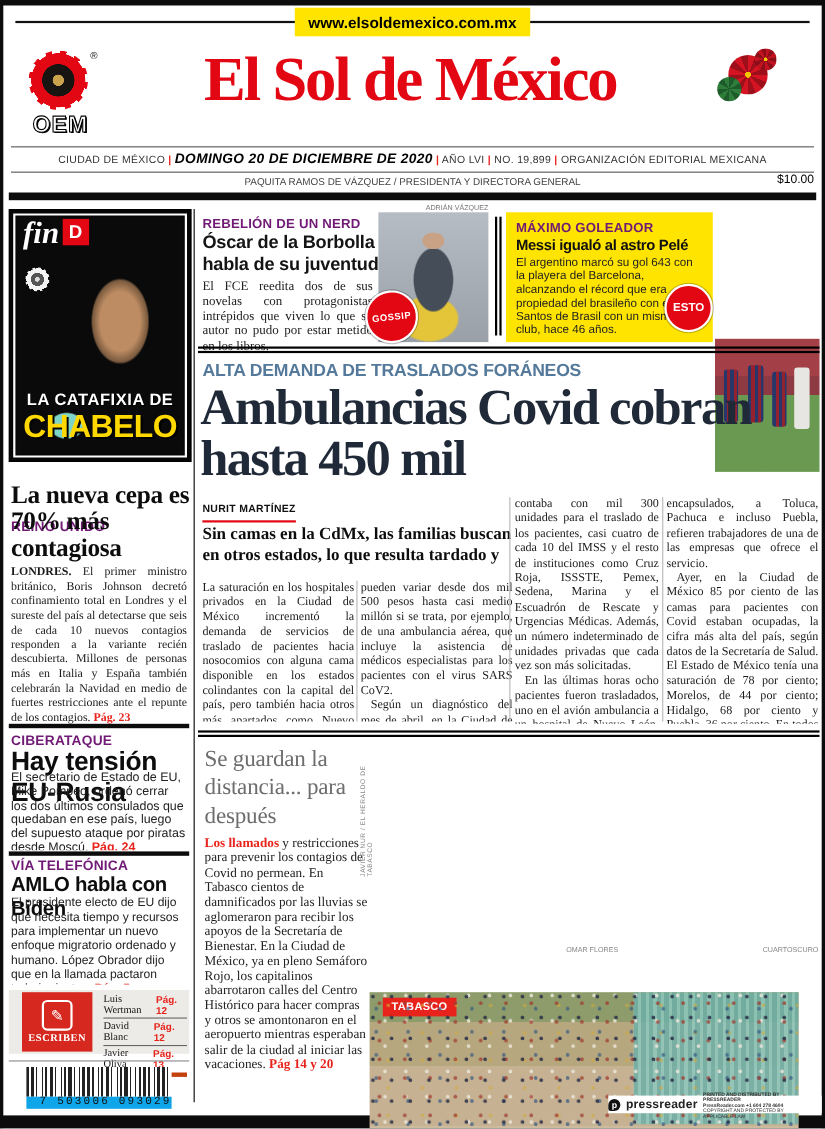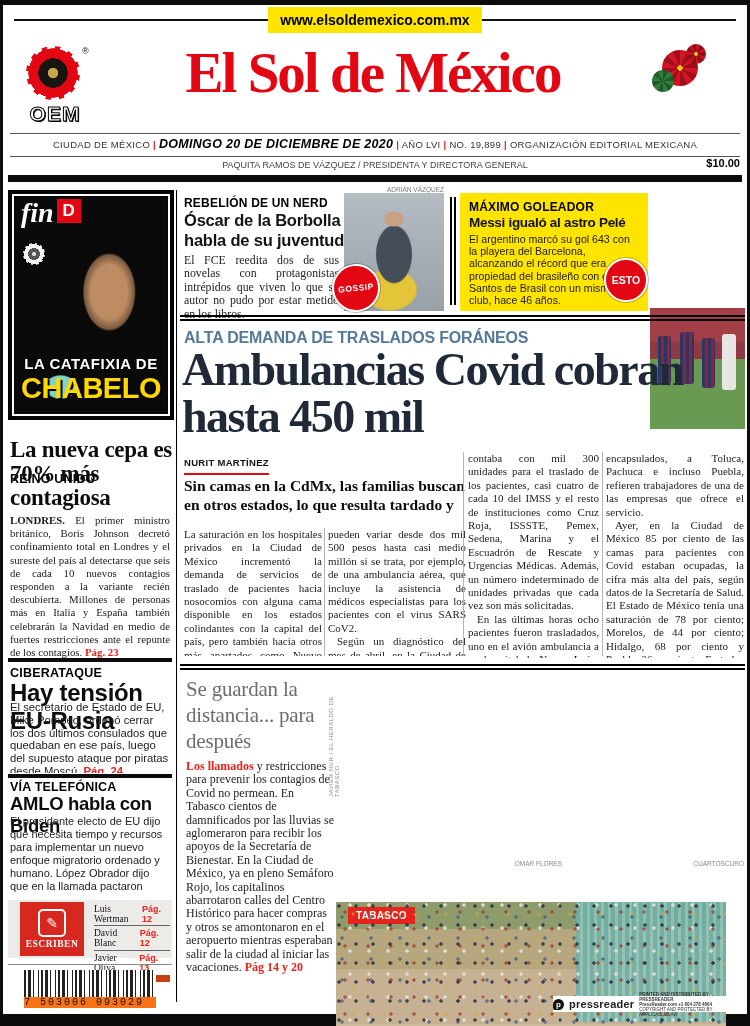--- a/index.html
+++ b/index.html
@@ -2,21 +2,21 @@
 <html><head>
 <meta charset="utf-8">
 <style>
   html,body{margin:0;padding:0;background:#888;}
   .page{position:relative;width:750px;height:1026px;background:#fff;overflow:hidden;
         font-family:"Liberation Sans",sans-serif;color:#111;}
   .abs{position:absolute;}
   .serif{font-family:"Liberation Serif",serif;}
   .mono{font-family:"Liberation Mono",monospace;}
   .just{text-align:justify;}
-  .kicker{font-weight:800;color:#000000;font-size:12.5px;letter-spacing:.2px;}
+  .kicker{font-weight:800;color:#701a75;font-size:12.5px;letter-spacing:.2px;}
   .ref{color:#e8231c;font-weight:700;}
   .hairline{background:#b5b5b5;width:1px;}
   .dblrule{border-top:2px solid #000;border-bottom:2px solid #000;height:2px;}
   .blackbar{background:#0c0c0c;}
   .photo{position:relative;overflow:hidden;}
   .crowd::after{content:"";position:absolute;inset:0;
     background-image:
       radial-gradient(circle at 3px 4px, rgba(40,45,70,.85) 1.4px, transparent 2px),
       radial-gradient(circle at 9px 10px, rgba(160,60,48,.75) 1.4px, transparent 2px),
       radial-gradient(circle at 14px 3px, rgba(235,230,218,.85) 1.4px, transparent 2px),
@@ -77,21 +77,21 @@
     <b style="font-size:12.5px;color:#000;font-style:italic;">DOMINGO 20 DE DICIEMBRE DE 2020</b>
     <span class="ref">|</span>
     <span>AÑO LVI</span>
     <span class="ref">|</span>
     <span>NO. 19,899</span>
     <span class="ref">|</span>
     <span>ORGANIZACIÓN EDITORIAL MEXICANA</span>
   </div>
   <div class="abs" style="left:10px;top:156px;width:730px;height:1px;background:#555;"></div>
   <div class="abs" style="left:10px;top:160px;width:730px;text-align:center;font-size:9px;color:#444;">PAQUITA RAMOS DE VÁZQUEZ / PRESIDENTA Y DIRECTORA GENERAL</div>
-  <div class="abs" style="left:695px;top:157px;width:45px;text-align:right;font-size:11px;font-weight:700;color:#000;">$10.00</div>
+  <div class="abs" style="left:695px;top:157px;width:45px;text-align:right;font-size:11px;font-weight:400;color:#000;">$10.00</div>
   <div class="abs blackbar" style="left:8px;top:175px;width:734px;height:7px;"></div>
 
   <div class="abs" style="left:176px;top:190px;width:1px;height:812px;background:#000;"></div>
 
   <div class="abs" style="left:8px;top:190px;width:164px;height:228px;background:#060606;border:1px solid #000;box-shadow:inset 0 0 0 3px #060606, inset 0 0 0 5px #fff;">
     <div class="abs" style="left:6px;top:6px;width:152px;height:216px;background:
         radial-gradient(ellipse 38px 56px at 62% 44%, #bd8c63 48%, #7a5a3e 66%, rgba(0,0,0,0) 70%),
         radial-gradient(ellipse 17px 10px at 60% 58%, #e9e4d8 55%, rgba(0,0,0,0) 60%),
         radial-gradient(ellipse 26px 20px at 30% 88%, #7fd4c8 55%, rgba(0,0,0,0) 62%),
         #0a0a0a;"></div>
@@ -135,31 +135,31 @@
     </div>
     <div class="abs" style="left:86px;top:3px;width:76px;">
       <div style="display:flex;justify-content:space-between;border-bottom:1px solid #666;padding:1px 0;">
         <span class="serif" style="font-size:9.5px;">Luis Wertman</span>
         <span class="ref" style="font-size:9px;">Pág. 12</span>
       </div>
       <div style="display:flex;justify-content:space-between;border-bottom:1px solid #666;padding:2px 0;">
         <span class="serif" style="font-size:9.5px;">David Blanc</span>
         <span class="ref" style="font-size:9px;">Pág. 12</span>
       </div>
-      <div style="display:flex;justify-content:flex-start;border-bottom:7px solid #c2410c;padding:2px 0;">
+      <div style="display:flex;justify-content:flex-start;border-bottom:4px solid #c2410c;padding:2px 0;">
         <span class="serif" style="font-size:9.5px;">Javier Oliva</span>
         <span class="ref" style="font-size:9px;">Pág. 13</span>
       </div>
     </div>
   </div>
   <div class="abs" style="left:8px;top:964px;width:164px;height:1px;background:#888;"></div>
 
   <div class="abs" style="left:24px;top:970px;width:132px;height:42px;">
     <div style="height:27px;background:repeating-linear-gradient(90deg,#222 0 2px,#fff 2px 4px,#222 4px 7px,#fff 7px 9px,#222 9px 10px,#fff 10px 14px,#222 14px 15px,#fff 15px 17px);"></div>
-    <div class="mono" style="font-size:10px;letter-spacing:2px;text-align:left;color:#111;background:#f97316;">7 503006 093029</div>
+    <div class="mono" style="font-size:10px;letter-spacing:2px;text-align:right;color:#111;background:#0ea5e9;">7 503006 093029</div>
   </div>
 
   <div class="abs kicker" style="left:184px;top:196px;width:160px;font-size:12px;">REBELIÓN DE UN NERD</div>
   <div class="abs" style="left:184px;top:210px;width:162px;height:42px;font-weight:800;font-size:16.5px;line-height:20px;letter-spacing:-.2px;color:#141414;overflow:hidden;">Óscar de la Borbolla habla de su juventud</div>
   <div class="abs serif just" style="left:184px;top:254px;width:155px;height:67px;font-size:11.8px;line-height:13.4px;color:#222;overflow:hidden;">El FCE reedita dos de sus novelas con protagonistas intrépidos que viven lo que su autor no pudo por estar metido en los libros.</div>
   <div class="abs" style="left:344px;top:186px;width:100px;text-align:right;font-size:6.5px;color:#777;">ADRIÁN VÁZQUEZ</div>
   <div class="abs photo" style="left:344px;top:193px;width:100px;height:118px;background:
         radial-gradient(ellipse 16px 12px at 50% 22%, #c9a184 60%, rgba(0,0,0,0) 65%),
         radial-gradient(ellipse 30px 48px at 50% 52%, #454d58 58%, rgba(0,0,0,0) 62%),
         radial-gradient(ellipse 44px 34px at 46% 82%, #e4c438 58%, rgba(0,0,0,0) 63%),

